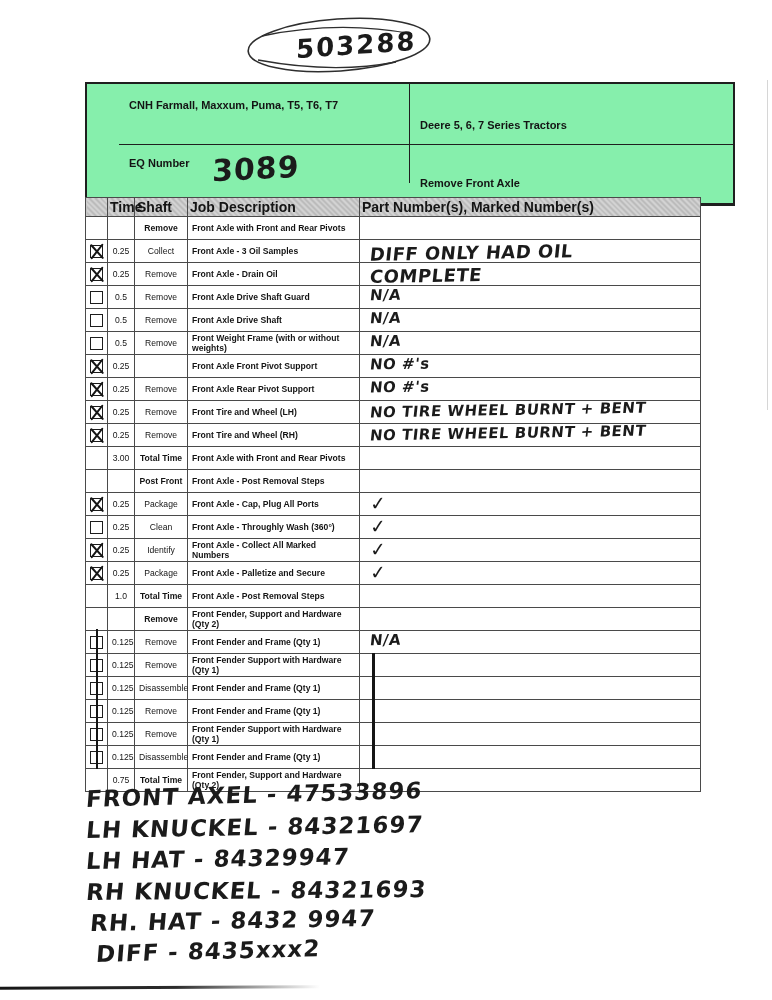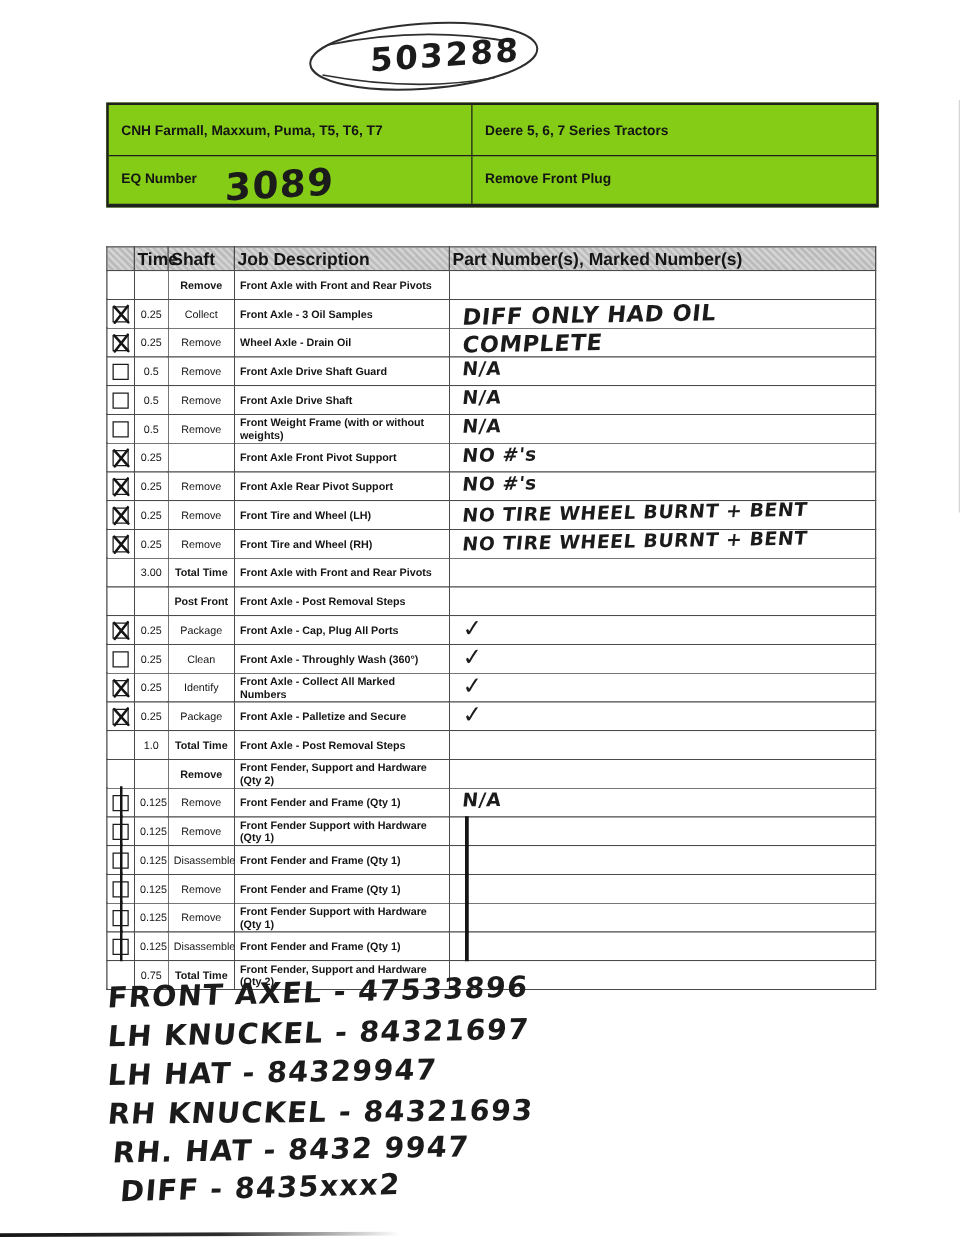--- a/index.html
+++ b/index.html
@@ -19,26 +19,26 @@
   .oval-wrap { position:absolute; left:244px; top:12px; width:196px; height:66px; }
   .oval-wrap svg { position:absolute; inset:0; }
   .oval-num {
     position:absolute; left:52px; top:18px; font-size:26px;
     transform:rotate(-4deg) skewX(-5deg); letter-spacing:2px;
   }
 
   
   .hdr-box {
     position:absolute; left:85px; top:82px; width:614px;
-    border:2px solid #1f1f1f; background:#84cc16;
+    border:2px solid #1f1f1f; background:#86efac;padding-left:32px;
   }
   .hdr-row { display:flex; border-bottom:1.6px solid #1f1f1f; }
   .hdr-cell-l { width:270px; border-right:1.6px solid #1f1f1f; padding:15px 10px 13px 10px;
     font-weight:bold; font-size:11px; }
-  .hdr-cell-r { flex:1; padding:15px 10px 13px 10px; font-weight:bold; font-size:11px; }
+  .hdr-cell-r { flex:1; padding:15px 10px 13px 10px; font-weight:bold; font-size:11px;margin-top:20px; }
   .eq-row .hdr-cell-l, .eq-row .hdr-cell-r { padding-top:12px; padding-bottom:10px; height:16px; }
   .eq-wrap { display:flex; align-items:flex-start; }
   .eq-val { font-size:30px; margin-left:22px; margin-top:-6px;
     transform:rotate(-3deg) skewX(-4deg); letter-spacing:1px; }
   .note-row { padding:9px 8px 8px 8px; font-size:8.7px; font-weight:bold; letter-spacing:0.1px; }
 
   
   .job-table {
     position:absolute; left:85px; top:197px; width:616px;
     border-collapse:collapse; table-layout:fixed; font-size:8.6px;
@@ -131,21 +131,21 @@
       <div class="hdr-cell-l">CNH Farmall, Maxxum, Puma, T5, T6, T7</div>
       <div class="hdr-cell-r">Deere 5, 6, 7 Series Tractors</div>
     </div>
     <div class="hdr-row eq-row">
       <div class="hdr-cell-l">
         <div class="eq-wrap">
           <span>EQ Number</span>
           <span class="hw eq-val">3089</span>
         </div>
       </div>
-      <div class="hdr-cell-r">Remove Front Plug</div>
+      <div class="hdr-cell-r">Remove Front Axle</div>
     </div>
   </div>
 
   <table class="job-table">
     <colgroup>
       <col class="c-cb">
         <col class="c-time">
         <col class="c-opt">
         <col class="c-job">
         <col>
@@ -173,21 +173,21 @@
           <td class="cell-opt">Collect</td>
           <td class="cell-job">Front Axle - 3 Oil Samples</td>
           <td class="cell-note">
             <span class="hw note-hw big">DIFF ONLY HAD OIL</span>
           </td>
         </tr>
         <tr>
           <td class="cell-cb"><span class="cb mark-x"></span></td>
           <td class="cell-time">0.25</td>
           <td class="cell-opt">Remove</td>
-          <td class="cell-job">Wheel Axle - Drain Oil</td>
+          <td class="cell-job">Front Axle - Drain Oil</td>
           <td class="cell-note">
             <span class="hw note-hw big">COMPLETE</span>
           </td>
         </tr>
         <tr>
           <td class="cell-cb"><span class="cb"></span></td>
           <td class="cell-time">0.5</td>
           <td class="cell-opt">Remove</td>
           <td class="cell-job">Front Axle Drive Shaft Guard</td>
           <td class="cell-note">

